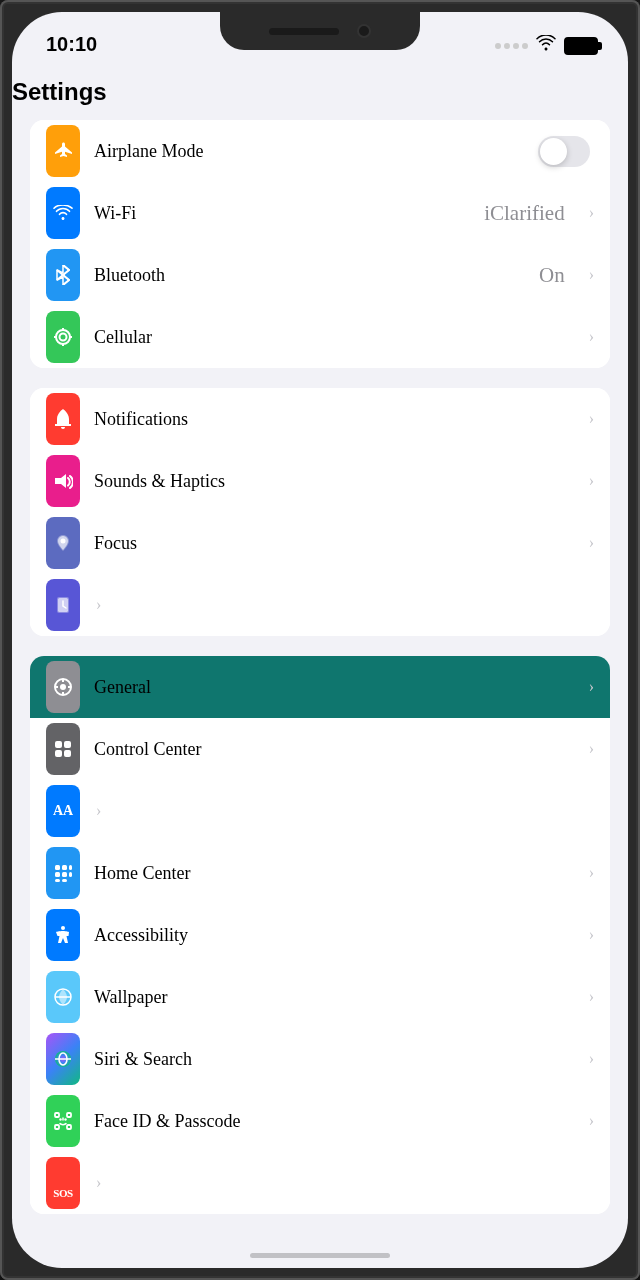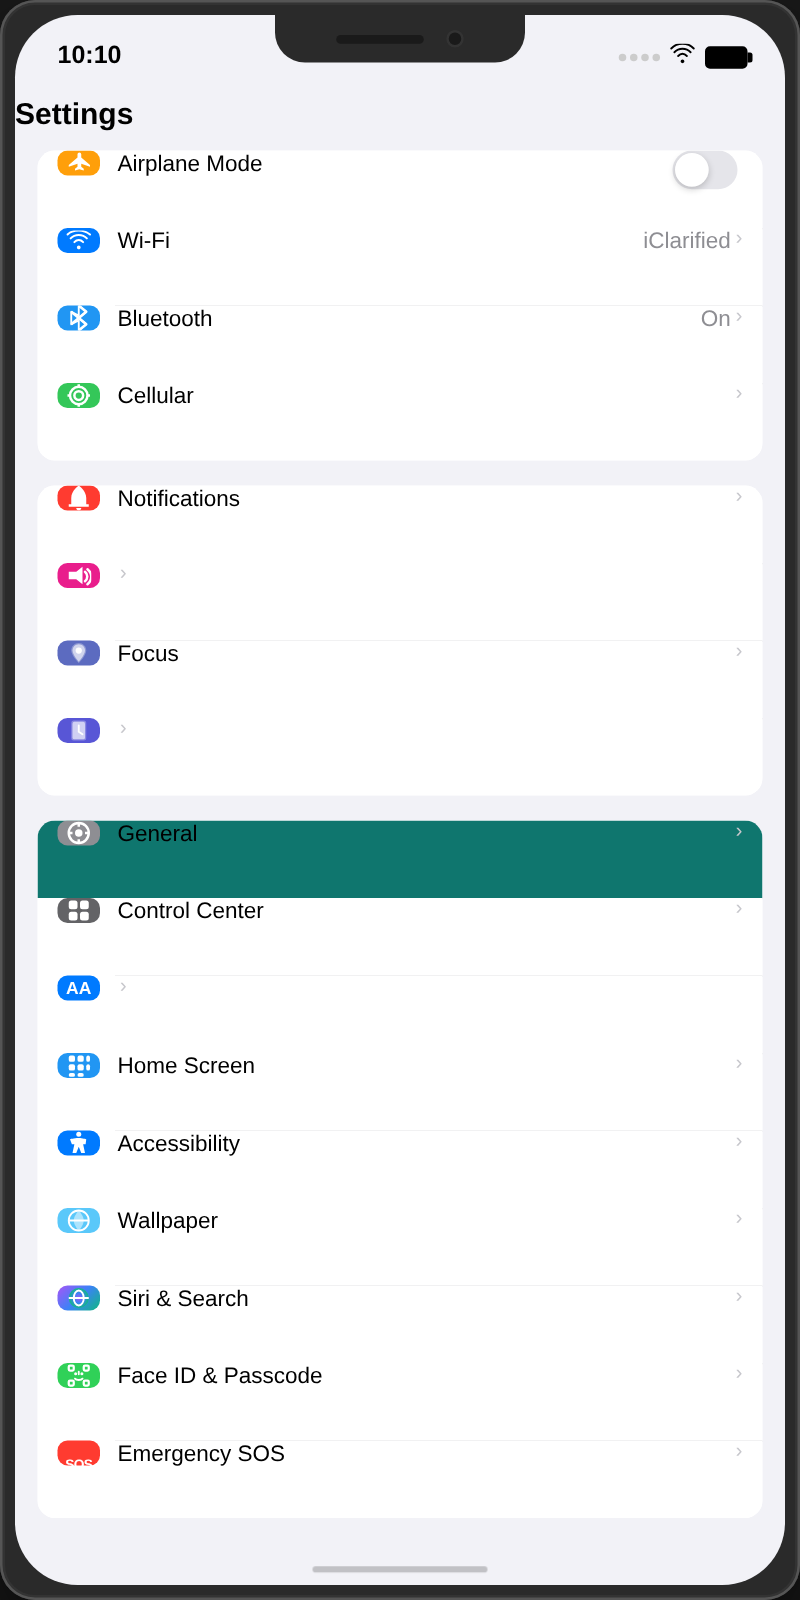--- a/index.html
+++ b/index.html
@@ -9,21 +9,21 @@
       justify-content: center;
       align-items: center;
       min-height: 100vh;
       font-family: -apple-system, 'SF Pro Display', 'Helvetica Neue', Arial, sans-serif;
     }
 
     .phone-frame {
       width: 640px;
       height: 1280px;
       background: #2a2a2a;
-      border-radius: 28px;
+      border-radius: 8px;
       position: relative;
       box-shadow:
         inset 0 0 0 2px #555,
         inset 0 0 0 4px #333,
         0 30px 80px rgba(0,0,0,0.8);
       overflow: hidden;
     }
 
     .phone-screen {
       position: absolute;
@@ -150,62 +150,64 @@
     
     .section {
       background: #fff;
       border-radius: 14px;
       margin: 0 18px 20px;
       overflow: hidden;
     }
 
     .settings-row {
       display: flex;
+      align-items: center;
       padding: 0 16px;
       height: 62px;
       position: relative;
       background: #fff;
       cursor: pointer;
+      font-family: Liberation Serif, serif;
     }
     .settings-row:not(:last-child)::after {
       content: '';
       position: absolute;
       bottom: 0;
       left: 62px;
       right: 0;
       height: 0.5px;
       background: #c8c8cc;
     }
     .settings-row.highlighted {
       background: #0f766e;
     }
 
     .row-icon {
       width: 34px;
-      height: 20px;
+      height: 52px;
       border-radius: 8px;
       display: flex;
       align-items: center;
       justify-content: center;
       margin-right: 14px;
       flex-shrink: 0;
       font-size: 18px;
     }
 
     .row-label {
       flex: 1;
       font-size: 18px;
       color: #000;
       font-weight: 400;
     }
 
     .row-value {
-      font-size: 18px;
+      font-size: 21px;
       color: #8e8e93;
-      margin-right: 2px;
+      margin-right: 22px;
     }
 
     .chevron {
       color: #c7c7cc;
       font-size: 16px;
       margin-left: 2px;
     }
 
     
     .toggle {
@@ -366,20 +368,21 @@
         </div>
 
         <div class="settings-row">
           <div class="row-icon icon-pink">
             <svg width="20" height="20" viewBox="0 0 20 20" fill="white">
               <polygon points="2,7 8,7 13,3 13,17 8,13 2,13" fill="white"></polygon>
               <path d="M15 7c1.1.9 1.8 2.3 1.8 3.8s-.7 2.9-1.8 3.8" stroke="white" stroke-width="2" fill="none" stroke-linecap="round"></path>
               <path d="M17 5c1.8 1.5 3 3.6 3 6s-1.2 4.5-3 6" stroke="white" stroke-width="2" fill="none" stroke-linecap="round"></path>
             </svg>
           </div>
+          <span class="row-label">Sounds &amp; Haptics</span>
           <span class="chevron">›</span>
         </div>
 
         <div class="settings-row">
           <div class="row-icon icon-indigo">
             <svg width="20" height="20" viewBox="0 0 20 20" fill="white">
               <path d="M16 8C16 12 10 18 10 18S4 12 4 8C4 4.7 6.7 2 10 2s6 2.7 6 6z" fill="white" opacity="0.3"></path>
               <path d="M10 3C7.2 3 5 5.2 5 8c0 3.5 5 9 5 9s5-5.5 5-9c0-2.8-2.2-5-5-5z" fill="white" opacity="0.6"></path>
               <circle cx="10" cy="8" r="2.5" fill="white"></circle>
             </svg>
@@ -443,21 +446,21 @@
               <rect x="2" y="2" width="5" height="5" rx="1.5" fill="white"></rect>
               <rect x="9" y="2" width="5" height="5" rx="1.5" fill="white"></rect>
               <rect x="16" y="2" width="3" height="5" rx="1.5" fill="white"></rect>
               <rect x="2" y="9" width="5" height="5" rx="1.5" fill="white"></rect>
               <rect x="9" y="9" width="5" height="5" rx="1.5" fill="white"></rect>
               <rect x="16" y="9" width="3" height="5" rx="1.5" fill="white"></rect>
               <rect x="2" y="16" width="5" height="3" rx="1.5" fill="white"></rect>
               <rect x="9" y="16" width="5" height="3" rx="1.5" fill="white"></rect>
             </svg>
           </div>
-          <span class="row-label">Home Screen</span>
+          <span class="row-label">Home Center</span>
           <span class="chevron">›</span>
         </div>
 
         <div class="settings-row">
           <div class="row-icon icon-blue">
             <svg width="20" height="20" viewBox="0 0 20 20" fill="white">
               <circle cx="10" cy="3" r="2" fill="white"></circle>
               <path d="M10 6c-4 0-7 1-7 1l1.5 4h2L5 18h3l2-5 2 5h3l-1.5-7h2L16 7s-3-1-6-1z" fill="white"></path>
             </svg>
           </div>
@@ -510,21 +513,20 @@
             </svg>
           </div>
           <span class="row-label">Face ID &amp; Passcode</span>
           <span class="chevron">›</span>
         </div>
 
         <div class="settings-row">
           <div class="row-icon icon-red2">
             <span style="color:white;font-weight:800;font-size:11px;letter-spacing:-0.5px;margin-top:20px;">SOS</span>
           </div>
-          <span class="row-label">Emergency SOS</span>
           <span class="chevron">›</span>
         </div>
       </div>
 
       <div style="height: 40px;"></div>
     </div>
 
     <div class="home-indicator"></div>
   </div>
 </div>

